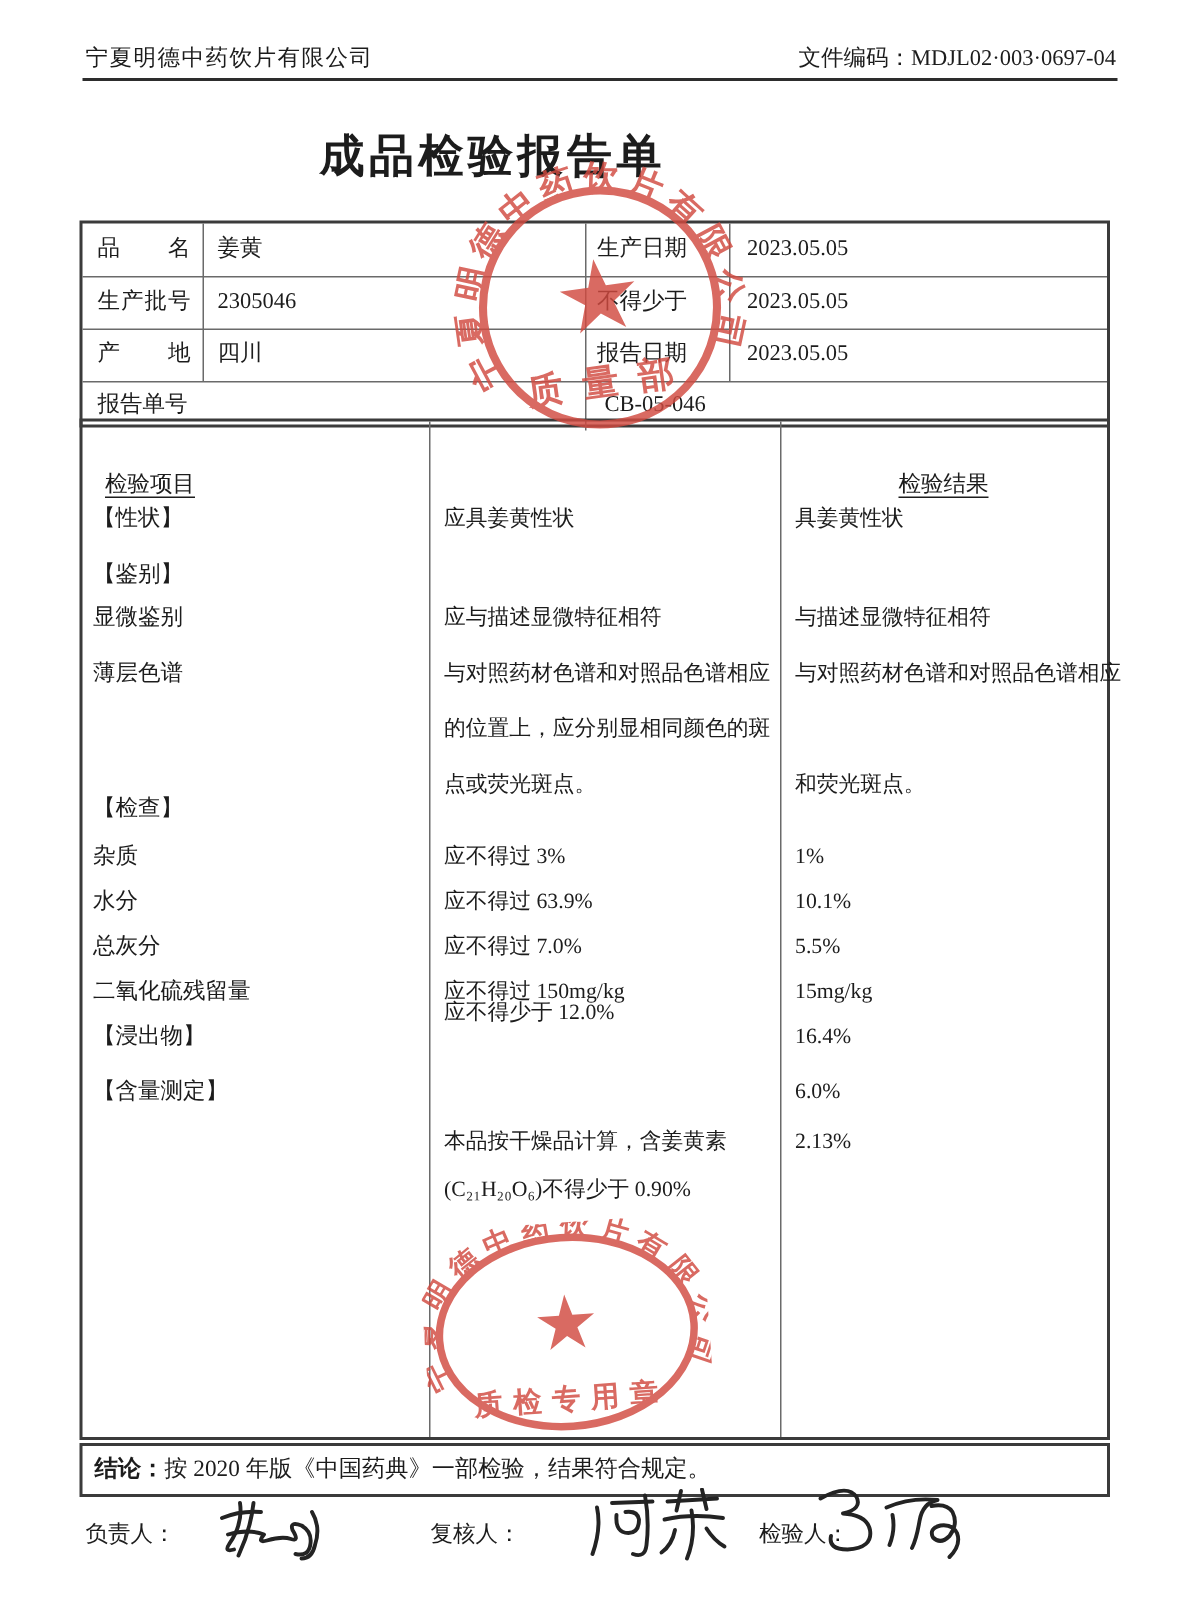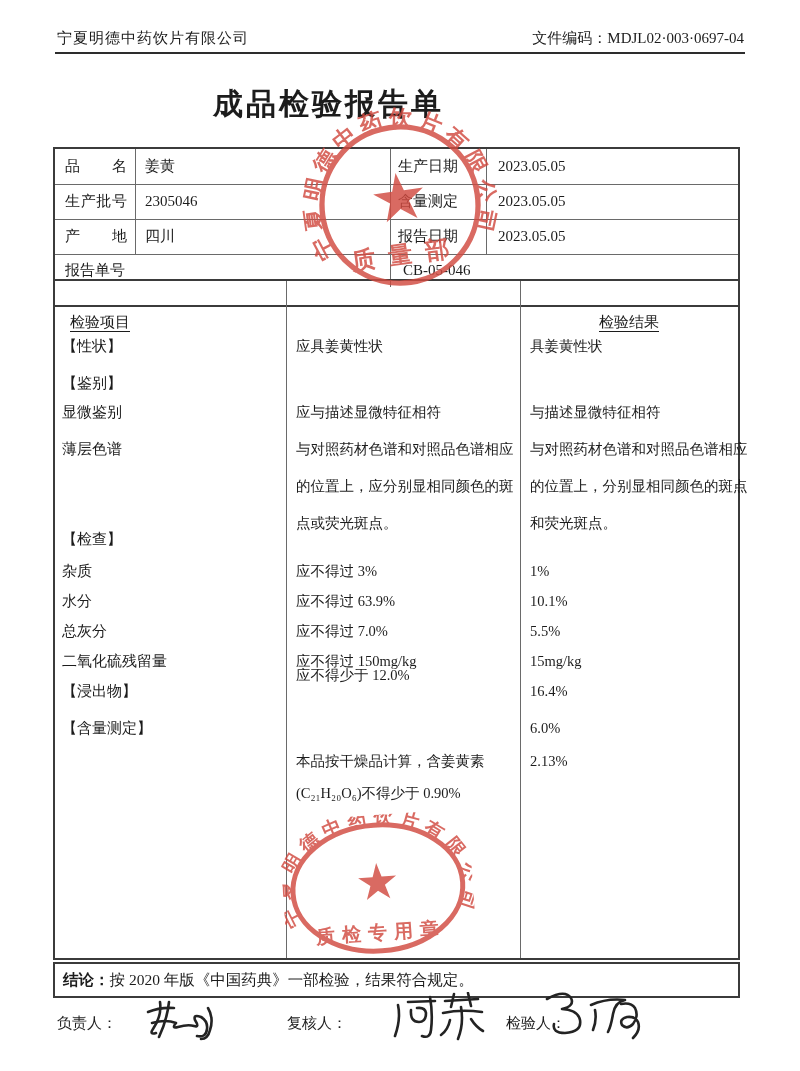--- a/index.html
+++ b/index.html
@@ -6,21 +6,21 @@
   body{width:800px;height:1071px;position:relative;overflow:hidden;
        font-family:"Liberation Serif","DejaVu Serif",serif;color:#1c1c1c;}
   .abs{position:absolute;}
   
   .company{left:57px;top:29px;font-size:15px;letter-spacing:1px;}
   .doccode{right:56px;top:29px;font-size:15px;text-align:right;}
   .headrule{left:55px;top:52px;width:690px;height:2px;background:#2d2d2d;}
   
   .title{left:0;top:84px;width:657px;text-align:center;font-size:30px;font-weight:bold;letter-spacing:3px;}
   
-  .info-table{left:53px;top:147px;width:687px;height:160px;border:2px solid #3b3b3b;box-sizing:border-box;}
+  .info-table{left:53px;top:147px;width:687px;height:138px;border:2px solid #3b3b3b;box-sizing:border-box;}
   .info-table .hl{position:absolute;left:0;width:100%;height:1px;background:#6a6a6a;}
   .info-table .vl{position:absolute;top:0;width:1px;background:#6a6a6a;}
   .cell{position:absolute;font-size:15px;line-height:20px;white-space:nowrap;}
   .jlabel{display:inline-block;width:62px;text-align:justify;text-align-last:justify;}
   
   .items-table{left:53px;top:279px;width:687px;height:681px;border:2px solid #3b3b3b;box-sizing:border-box;}
   .col{position:absolute;top:0;height:100%;}
   .col-item{left:0;width:231px;border-right:1px solid #6a6a6a;}
   .col-std{left:231px;width:234px;border-right:1px solid #6a6a6a;}
   .col-res{left:465px;width:218px;}
@@ -57,21 +57,21 @@
   <div class="vl" style="left:335px;height:138px"></div>
   <div class="vl" style="left:431px;height:105px"></div>
 
   <span class="cell" style="left:10px;top:7px"><span class="jlabel">品名</span></span>
   <span class="cell" style="left:90px;top:7px">姜黄</span>
   <span class="cell" style="left:343px;top:7px">生产日期</span>
   <span class="cell" style="left:443px;top:7px">2023.05.05</span>
 
   <span class="cell" style="left:10px;top:42px"><span class="jlabel">生产批号</span></span>
   <span class="cell" style="left:90px;top:42px">2305046</span>
-  <span class="cell" style="left:343px;top:42px">含量测定</span>
+  <span class="cell" style="left:343px;top:42px">不得少于</span>
   <span class="cell" style="left:443px;top:42px">2023.05.05</span>
 
   <span class="cell" style="left:10px;top:77px"><span class="jlabel">产地</span></span>
   <span class="cell" style="left:90px;top:77px">四川</span>
   <span class="cell" style="left:343px;top:77px">报告日期</span>
   <span class="cell" style="left:443px;top:77px">2023.05.05</span>
 
   <span class="cell" style="left:10px;top:111px">报告单号</span>
   <span class="cell" style="left:348px;top:111px">CB-05-046</span>
 </div>
@@ -103,21 +103,20 @@
     <span class="line" style="top:370px">应不得过 150mg/kg</span>
     <span class="line" style="top:384px">应不得少于 12.0%</span>
     <span class="line" style="top:470px">本品按干燥品计算，含姜黄素</span>
     <span class="line" style="top:502px">(C₂₁H₂₀O₆)不得少于 0.90%</span>
   </div>
   <div class="col col-res">
     <span class="colhead center">检验结果</span>
     <span class="line" style="top:55px">具姜黄性状</span>
     <span class="line" style="top:121px">与描述显微特征相符</span>
     <span class="line" style="top:158px">与对照药材色谱和对照品色谱相应</span>
-    <span class="line" style="top:195px">的位置上，分别显相同颜色的斑点</span>
     <span class="line" style="top:232px">和荧光斑点。</span>
     <span class="line" style="top:280px">1%</span>
     <span class="line" style="top:310px">10.1%</span>
     <span class="line" style="top:340px">5.5%</span>
     <span class="line" style="top:370px">15mg/kg</span>
     <span class="line" style="top:400px">16.4%</span>
     <span class="line" style="top:437px">6.0%</span>
     <span class="line" style="top:470px">2.13%</span>
   </div>
 </div>

